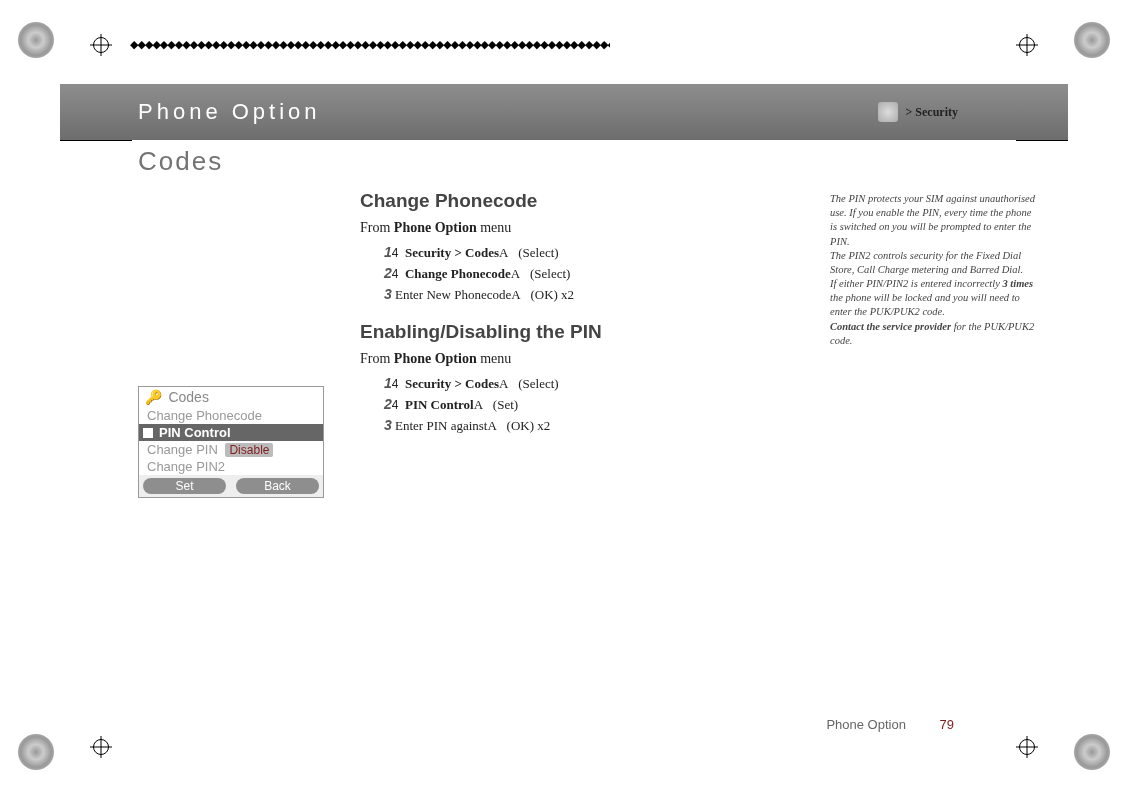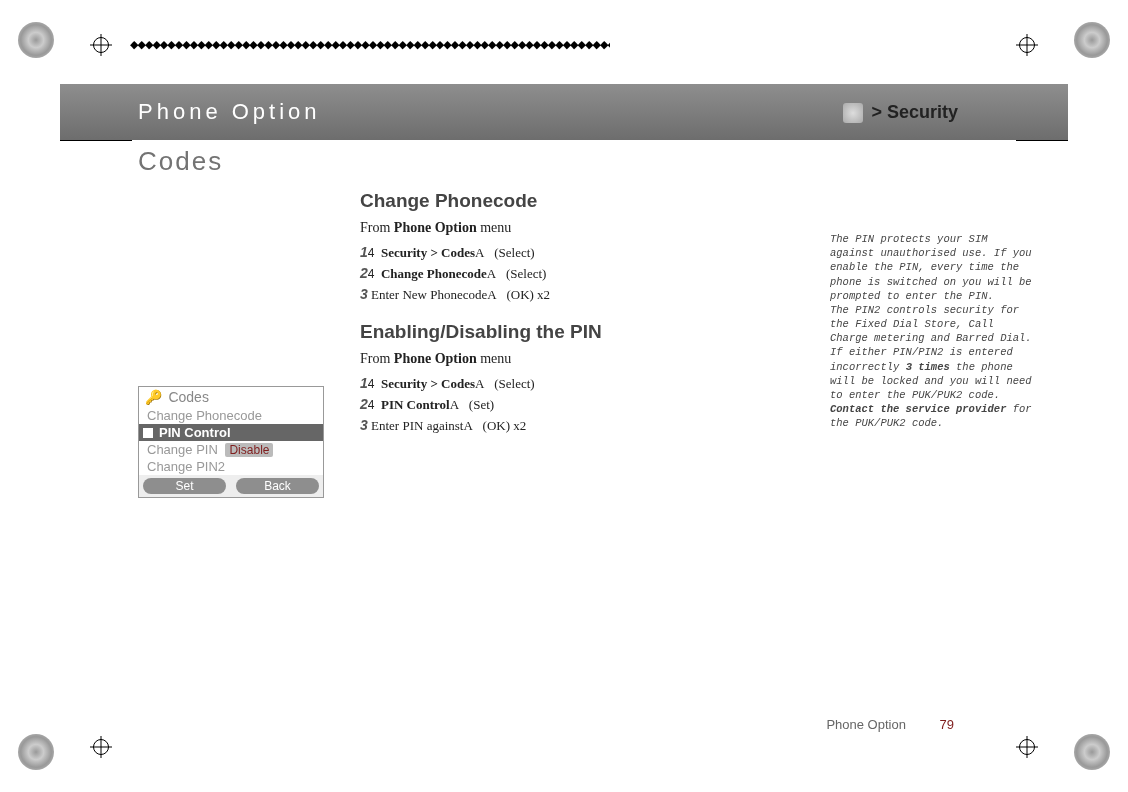--- a/index.html
+++ b/index.html
@@ -87,22 +87,22 @@
     align-items: center;
     gap: 8px;
   }
   .lock-icon {
     width: 20px;
     height: 20px;
     background: radial-gradient(circle, #ddd 0%, #aaa 100%);
     border-radius: 3px;
   }
   .breadcrumb {
-    font-family: Liberation Sans, sans-serif;
-    font-size: 18px;
+    font-family: Liberation Serif, serif;
+    font-size: 12px;
     font-weight: bold;
     color: #222;
   }
   .thin-rule-left {
     position: absolute;
     top: 110px;
     left: 0;
     width: 72px;
     height: 1px;
     background: #000;
@@ -142,41 +142,41 @@
   }
   .section-head.first { margin-top: 0; }
   .from-line {
     font-size: 14px;
     margin-bottom: 8px;
   }
   .from-line strong { font-weight: bold; }
   .step {
     font-size: 13px;
     margin-bottom: 4px;
+    margin-left: 24px;
   }
   .step .num {
     font-family: Verdana, Arial, sans-serif;
     font-style: italic;
     font-weight: bold;
     font-size: 14px;
     color: #555;
   }
   .step .arrow { font-family: Verdana, Arial, sans-serif; font-size: 12px; }
   .step strong { font-weight: bold; }
   .sidebar-note {
     position: absolute;
     top: 162px;
     left: 770px;
     width: 205px;
-    font-family: Liberation Mono, monospace;
+    font-family: Liberation Serif, serif;
     font-size: 10.5px;
     font-style: italic;
     line-height: 1.35;
     color: #444;
-    margin-top: 40px;
   }
   .sidebar-note .b { font-weight: bold; }
   .phone-screen {
     position: absolute;
     top: 356px;
     left: 78px;
     width: 186px;
     border: 1px solid #999;
     background: #fff;
     font-family: Verdana, Arial, sans-serif;

